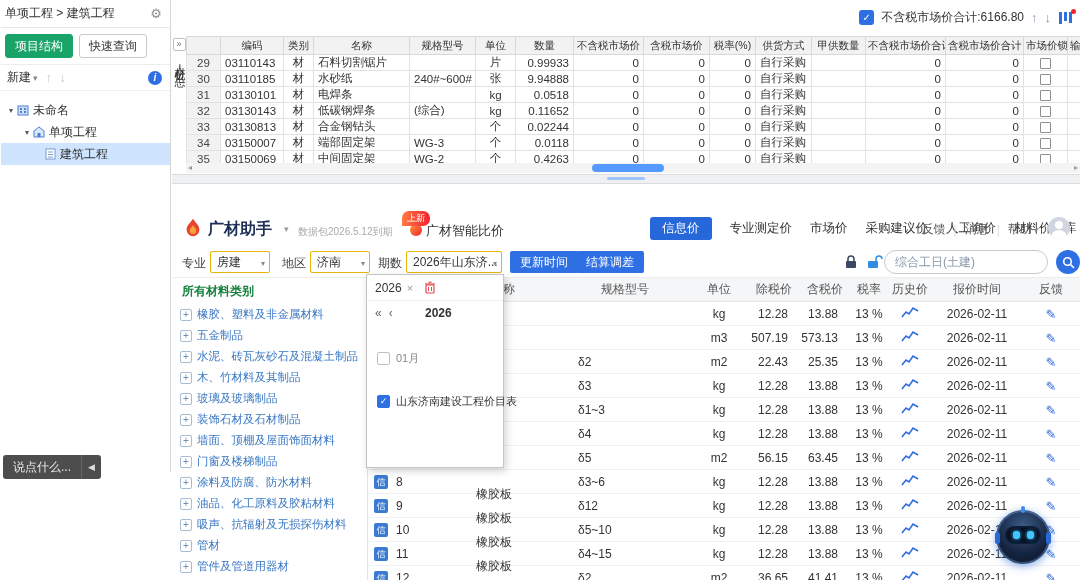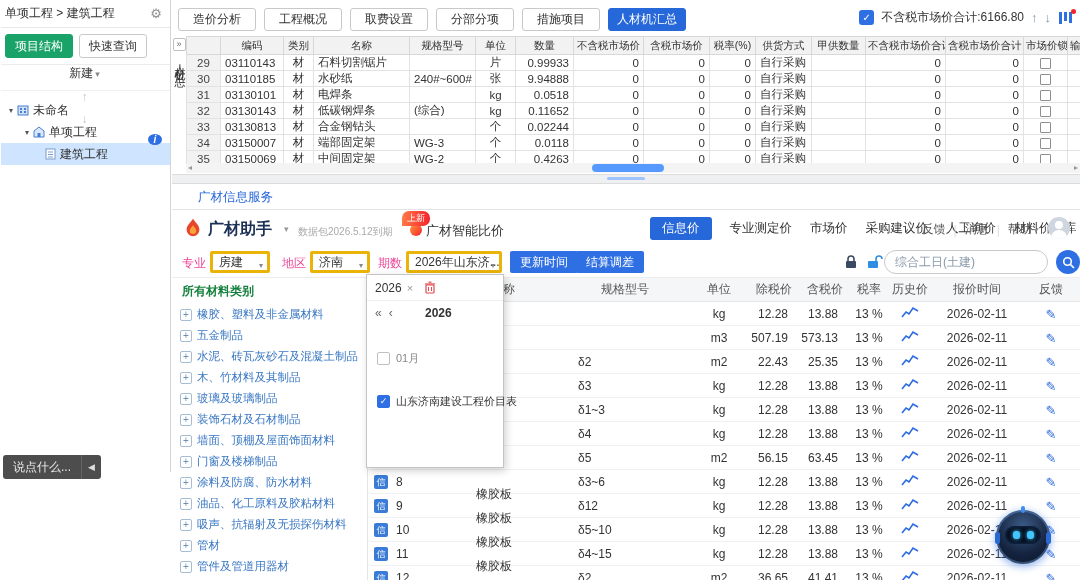--- a/index.html
+++ b/index.html
@@ -8,21 +8,21 @@
   #screen { position:relative; width:1080px; height:580px; background:#fff; overflow:hidden; }
 
   
   .sidebar { position:absolute; left:1px; top:0; width:170px; height:472px; background:#fff; border-right:1px solid #d5d5d5; }
   .crumb-row { height:28px; border-bottom:1px solid #e8e8e8; display:flex; align-items:center; padding:0 8px 0 4px; }
   .crumb { font-size:12px; color:#333; white-space:nowrap; overflow:hidden; }
   .gear { margin-left:auto; color:#909090; font-size:13px; cursor:pointer; }
   .side-tabs { display:flex; gap:6px; padding:6px 4px; border-bottom:1px solid #ececec; }
   .side-tab { height:24px; padding:0 9px; display:flex; align-items:center; border:1px solid #c9c9c9; border-radius:3px; background:#fff; font-size:12px; cursor:pointer; }
   .side-tab.active { background:#1aa368; border-color:#1aa368; color:#fff; }
-  .side-toolbar { height:26px; display:flex; align-items:center; gap:8px; padding:0 8px 0 6px; border-bottom:1px solid #f0f0f0;flex-direction:column; }
+  .side-toolbar { height:26px; display:flex; align-items:center; gap:8px; padding:0 8px 0 6px; border-bottom:1px solid #f0f0f0; }
   .newbtn { color:#333; cursor:pointer; }
   .newbtn .caret { color:#888; font-size:9px; margin-left:2px; }
   .mv-arrow { color:#c3c3c3; font-size:12px; cursor:pointer; }
   .info-dot { margin-left:auto; width:14px; height:14px; border-radius:50%; background:#2f6fe4; color:#fff; font-size:10px; font-weight:bold; display:flex; align-items:center; justify-content:center; font-style:italic; }
   .tree { padding-top:8px; }
   .tree-item { height:22px; display:flex; align-items:center; gap:4px; cursor:pointer; }
   .tree-item.lvl0 { padding-left:8px; }
   .tree-item.lvl1 { padding-left:24px; }
   .tree-item.lvl2 { padding-left:44px; }
   .tree-item.selected { background:#cfe5ff; }
@@ -84,22 +84,22 @@
   .nav-tab.active { background:#2667d9; color:#fff; padding:3px 12px; border-radius:3px; }
   .top-links { position:absolute; right:42px; top:11px; display:flex; gap:8px; align-items:center; font-size:12px; color:#555; }
   .top-links .sep { color:#ddd; }
   .top-links .lnk { cursor:pointer; }
   .mini-caret { font-size:8px; color:#888; }
   .avatar { position:absolute; right:10px; top:7px; width:22px; height:22px; border-radius:50%; background:#cfd6df; overflow:hidden; cursor:pointer; }
   .avatar::before { content:""; position:absolute; left:7px; top:4px; width:8px; height:8px; border-radius:50%; background:#fff; }
   .avatar::after { content:""; position:absolute; left:3px; top:13px; width:16px; height:10px; border-radius:8px 8px 0 0; background:#fff; }
 
   .filter-row { position:absolute; left:172px; top:246px; right:0; height:32px; background:#fff; border-bottom:1px solid #ededed; }
-  .flbl { position:absolute; top:9px; color:#ec4899; font-size:12px; }
-  .fsel { position:absolute; top:5px; height:22px; border:3px solid #eab308; border-radius:2px; background:#fff; display:flex; align-items:center; padding:0 16px 0 6px; font-size:12px; cursor:pointer; white-space:nowrap; overflow:hidden; }
+  .flbl { position:absolute; top:9px; color:#404040; font-size:12px; }
+  .fsel { position:absolute; top:5px; height:22px; border:1px solid #eab308; border-radius:2px; background:#fff; display:flex; align-items:center; padding:0 16px 0 6px; font-size:12px; cursor:pointer; white-space:nowrap; overflow:hidden; }
   .fsel .car { position:absolute; right:4px; top:7px; color:#888; font-size:8px; }
   .fbtn { position:absolute; top:5px; height:22px; padding:0 10px; background:#2f6fe4; color:#fff; border-radius:2px; display:flex; align-items:center; font-size:12px; cursor:pointer; }
   .locks { position:absolute; left:672px; top:8px; display:flex; gap:8px; align-items:center; }
   .lock { cursor:pointer; }
   .search-box { position:absolute; left:712px; top:4px; width:164px; height:24px; border:1px solid #c9c9c9; border-radius:12px; display:flex; align-items:center; padding:0 10px; color:#8899aa; font-size:12px; background:#fff; cursor:text; }
   .mag-btn { position:absolute; left:884px; top:4px; width:24px; height:24px; border-radius:50%; background:#2f6fe4; display:flex; align-items:center; justify-content:center; cursor:pointer; }
 
   
   .cat-panel { position:absolute; left:172px; top:278px; width:196px; height:302px; border-right:1px solid #e4e4e4; overflow:hidden; background:#fff; }
   .cat-title { height:26px; line-height:26px; padding-left:10px; font-weight:bold; font-size:12px; color:#15803d; }
@@ -203,28 +203,20 @@
           </span>
           <span class="tree-lbl">建筑工程</span>
         </div>
       </div>
     <div class="chat">
       <span class="chat-text">说点什么...</span>
       <span class="chat-arrow">◀</span>
     </div>
   </aside>
 
-  <div class="main-toolbar" id="main-toolbar">
-      <div class="tb-btn">造价分析</div>
-      <div class="tb-btn">工程概况</div>
-      <div class="tb-btn">取费设置</div>
-      <div class="tb-btn">分部分项</div>
-      <div class="tb-btn">措施项目</div>
-      <div class="tb-btn active">人材机汇总</div>
-    </div>
   <div class="summary-cluster">
     <span class="chk-icon">✓</span>
     <span class="sum-label">不含税市场价合计:6166.80</span>
     <span class="arr">↑</span>
     <span class="arr">↓</span>
     <span class="col-icon">
         <i></i>
         <i></i>
         <i></i>
         <b></b>
@@ -406,23 +398,20 @@
         </tbody>
     </table>
   </div>
   <div class="hscroll">
     <div class="hthumb"></div>
   </div>
   <div class="splitter">
       <i></i>
     </div>
 
-  <div class="svc-tabrow">
-    <span class="svc-tab">广材信息服务</span>
-  </div>
 
   <div class="brand-bar">
     <span class="logo">
       <svg width="22" height="22" viewBox="0 0 24 24">
           <path d="M12 2 C9 7 5 9 5 14 a7 7 0 0 0 14 0 C19 9 15 7 12 2 Z" fill="#e8452c"></path>
           <path d="M12 9 c-1.5 2.5-3.5 3.5-3.5 6 a3.5 3.5 0 0 0 7 0 C15.5 12.5 13.5 11.5 12 9 Z" fill="#f7a23b"></path>
         </svg>
     </span>
     <span class="brand-name">广材助手</span>
     <span class="brand-caret">▾</span>

